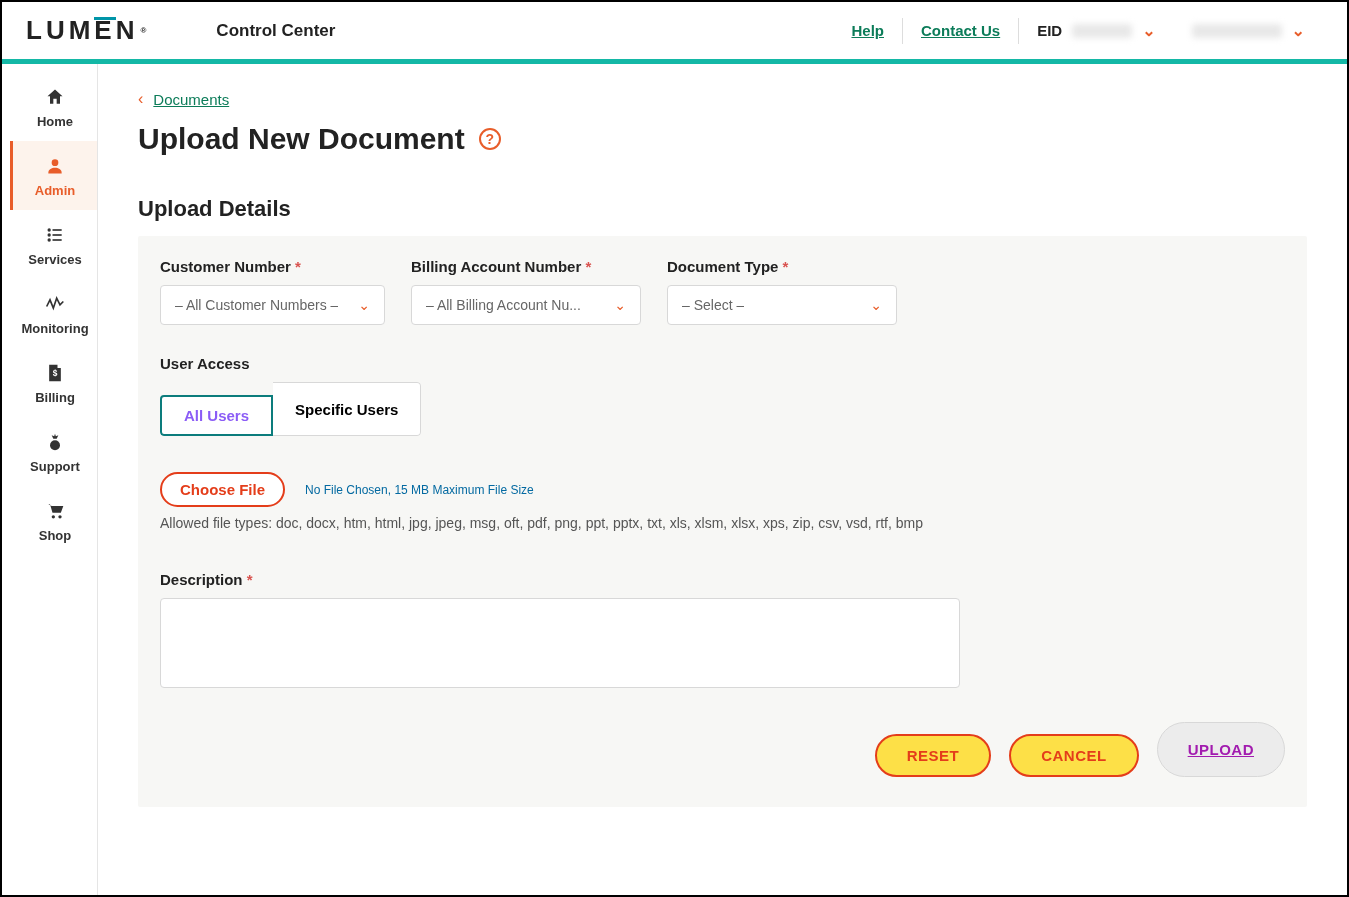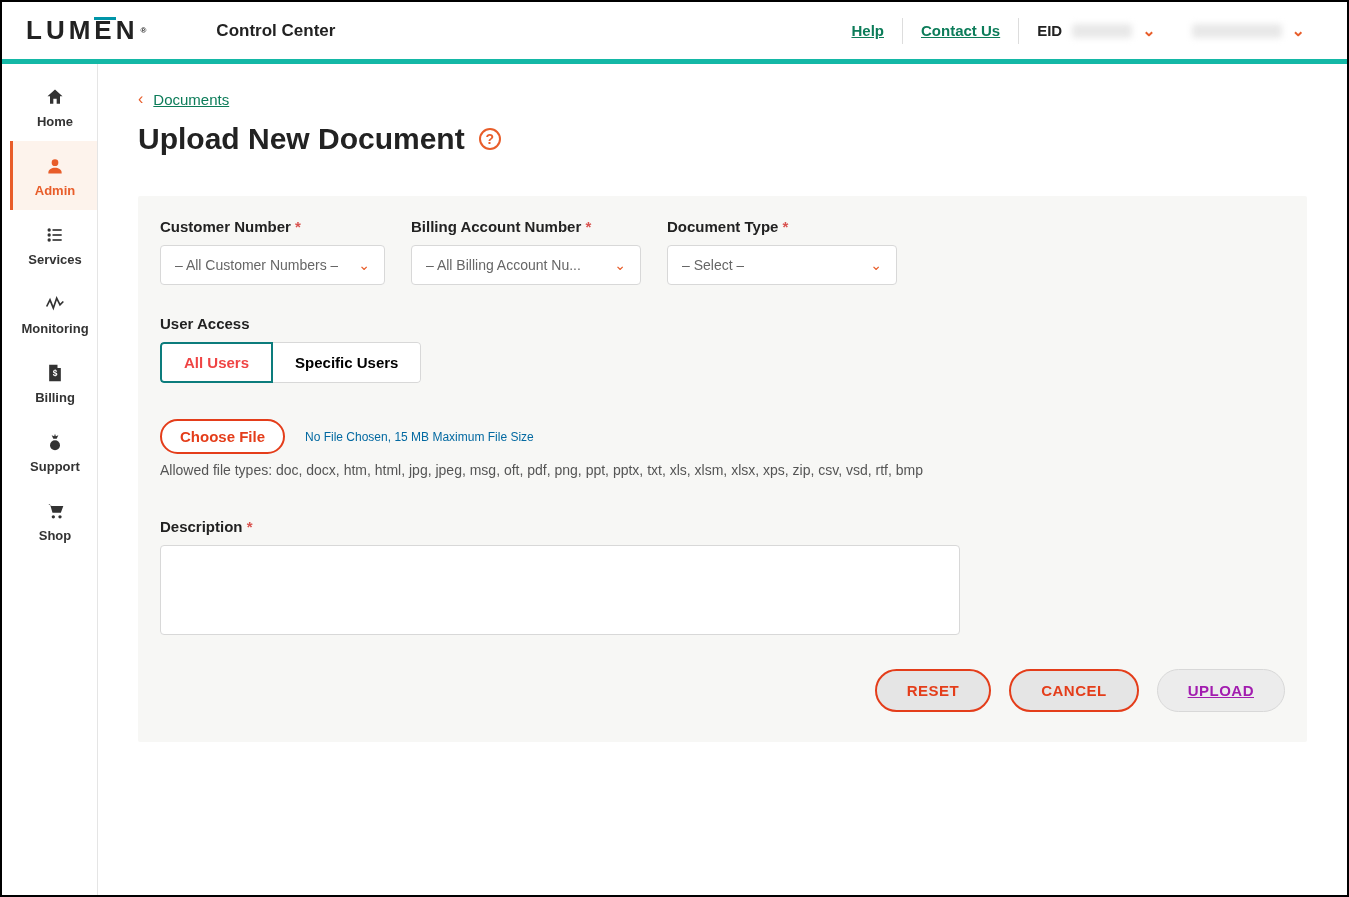--- a/index.html
+++ b/index.html
@@ -52,33 +52,33 @@
     .select .sel-text { white-space: nowrap; overflow: hidden; text-overflow: ellipsis; }
     .sel-chev { color: #e85d2a; font-size: 14px; flex-shrink: 0; }
     .w225 { width: 225px; }
     .w230 { width: 230px; }
     
     .sub-label { font-size: 15px; font-weight: 700; margin-bottom: 10px; }
     .toggle-group { display: flex; margin-bottom: 36px; border-radius: 4px; overflow: hidden; width: fit-content; }
     .toggle-btn { background: #fff; border: 1px solid #d8d8d8; padding: 10px 22px; font-size: 15px; font-weight: 700; cursor: pointer; }
     .toggle-btn:first-child { border-radius: 4px 0 0 4px; }
     .toggle-btn:last-child { border-radius: 0 4px 4px 0; border-left: none; }
-    .toggle-btn.active { border: 2px solid #0c7c7c; color: #ef4444; }
+    .toggle-btn.active { border: 2px solid #0c7c7c; color: #8b5cf6; margin-top: 13px; }
     
     .file-row { display: flex; align-items: center; gap: 20px; margin-bottom: 8px; }
     .choose-file-btn { border: 2px solid #e43d1a; color: #e43d1a; background: #fff; border-radius: 999px; padding: 7px 18px; font-size: 15px; font-weight: 700; cursor: pointer; }
     .file-hint { font-size: 12px; color: #0369a1; }
     .allowed-types { font-size: 14px; color: #555; margin-bottom: 40px; }
     
     .desc-label { font-size: 15px; font-weight: 700; margin-bottom: 10px; }
     .textarea { width: 800px; height: 90px; border: 1px solid #d8d8d8; border-radius: 4px; background: #fff; padding: 10px; font-family: inherit; font-size: 14px; resize: none; }
     
     .actions { display: flex; justify-content: flex-end; gap: 18px; margin-top: 30px; }
     .btn { border-radius: 999px; padding: 11px 30px; font-size: 15px; font-weight: 800; letter-spacing: 0.5px; cursor: pointer; }
-    .btn-outline { border: 2px solid #e43d1a; color: #e43d1a; background: #e5e5e5; }
+    .btn-outline { border: 2px solid #e43d1a; color: #e43d1a; background: #fde047; margin-top: 12px; }
     .btn-disabled { border: 1px solid #d8d8d8; background: #ececec; color: #a21caf; cursor: not-allowed; text-decoration: underline; }
   </style>
 </head>
 <body>
 
 <div class="app">
 
   <div class="header">
     <span class="logo">LUM<span class="l-e">E</span>N<sup>®</sup></span>
     <span class="product-name">Control Center</span>
@@ -174,20 +174,21 @@
     <div class="main">
       <div class="breadcrumb">
         <span class="bc-arrow">‹</span>
         <span class="bc-link">Documents</span>
       </div>
       <div class="page-title-row">
         <h1 class="page-title">Upload New Document</h1>
         <span class="help-icon">?</span>
       </div>
 
+      <h2 class="section-title">Upload Details</h2>
 
       <div class="panel">
         <div class="field-row">
           <div class="field">
             <label class="field-label"><span>Customer Number</span> <span class="req">*</span></label>
             <div class="select w225">
               <span class="sel-text">– All Customer Numbers –</span>
               <span class="sel-chev">⌄</span>
             </div>
           </div>

